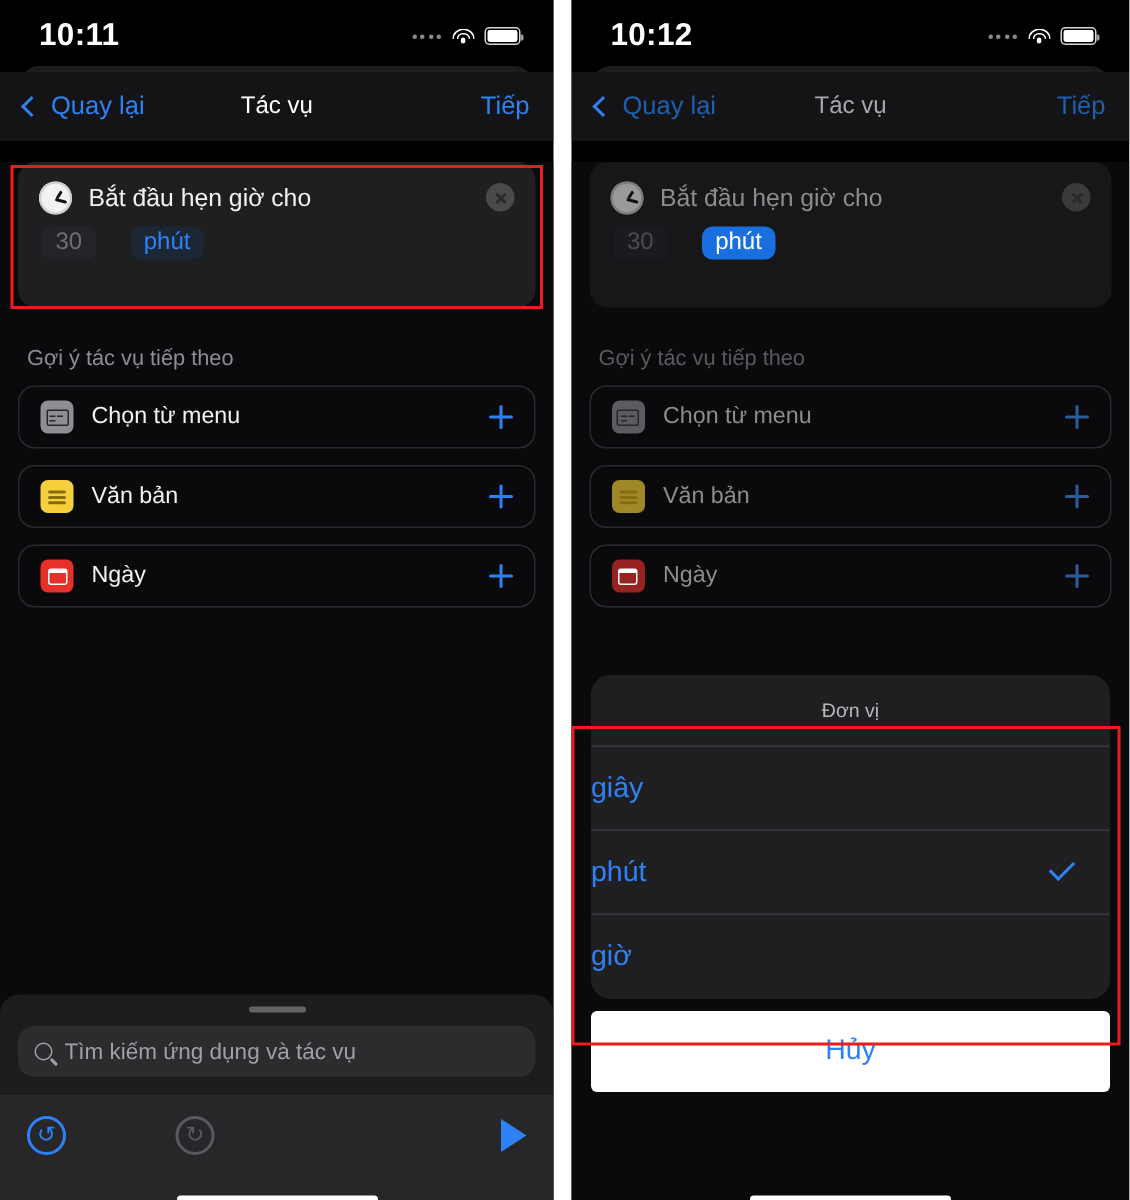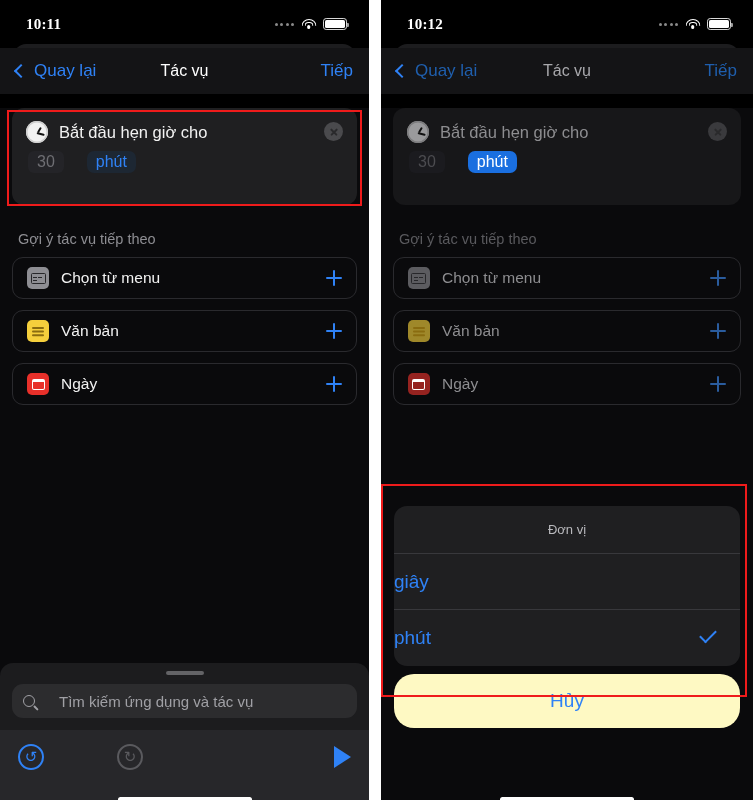--- a/index.html
+++ b/index.html
@@ -8,21 +8,21 @@
 
   .stage { position:relative; width:753px; height:800px; display:flex; background:#fff; }
 
   .panel { position:relative; width:372px; height:800px; background:#000000; overflow:hidden; }
   .panel.right { width:375px; margin-left:6px; }
   .divider { width:6px; height:800px; background:#ffffff; }
 
   
   .statusbar { position:relative; height:48px; background:#000; display:flex;
                align-items:center; justify-content:space-between; padding:0 22px 0 26px; }
-  .sb-time { color:#fff; font-size:15px; font-weight:bold; letter-spacing:.2px;font-family:Liberation Serif, serif; }
+  .sb-time { color:#fff; font-size:21px; font-weight:bold; letter-spacing:.2px; }
   .sb-right { display:flex; align-items:center; gap:7px; }
   .sig-dots { display:flex; gap:2.5px; align-items:center; }
   .sig-dots i { display:block; width:3px; height:3px; border-radius:50%; background:#8a8a8a; }
   .wifi { position:relative; width:15px; height:11px; }
   .wifi b { position:absolute; display:block; border:1.6px solid #fff; border-bottom:none;
             border-radius:50% 50% 0 0 / 100% 100% 0 0; left:50%; transform:translateX(-50%); }
   .wifi b.a { width:15px; height:7px; top:0; }
   .wifi b.b { width:9px;  height:4.5px; top:3px; }
   .wifi b.c { width:3.6px; height:3.6px; top:6.6px; border-radius:50%;
               background:#fff; border:none; }
@@ -99,21 +99,21 @@
               left:50%; top:50%; border-radius:1px; }
   .sug-plus::before { width:16px; height:2px; transform:translate(-50%,-50%); }
   .sug-plus::after  { width:2px; height:16px; transform:translate(-50%,-50%); }
 
   
   .bottom-sheet { position:absolute; left:0; right:0; bottom:0; }
   .search-wrap { background:#1c1c1e; border-radius:13px 13px 0 0; padding:8px 12px 12px 12px; }
   .grabber { width:38px; height:4.5px; border-radius:3px; background:#636366;
              margin:0 auto 9px auto; }
   .search-field { height:34px; background:#2c2c2e; border-radius:11px; display:flex;
-                  align-items:center; padding:0 11px; gap:24px; }
+                  align-items:center; padding:0 11px; gap:8px; }
   .mag { width:12px; height:12px; border:1.8px solid #a0a0a5; border-radius:50%;
          position:relative; flex:none; }
   .mag::after { content:""; position:absolute; right:-4.5px; bottom:-2.5px; width:6px;
          height:1.8px; background:#a0a0a5; transform:rotate(45deg); border-radius:1px; }
   .search-ph { color:#a0a0a5; font-size:15px; }
 
   .toolbar { height:54px; background:#27272a; display:flex; align-items:center;
              padding:0 18px; }
   .undo-btn { width:26px; height:26px; border:2px solid #2f82f6; border-radius:50%;
               position:relative; }
@@ -151,21 +151,21 @@
   .sheet-group { background:#1f1f21; border-radius:13px; overflow:hidden; }
   .sheet-title { height:48px; display:flex; align-items:center; justify-content:center;
                  color:#b9b9bd; font-size:13px; border-bottom:.5px solid #38383c; }
   .sheet-item { height:56px; display:flex; align-items:center; justify-content:flex-start;
                 color:#2f82f6; font-size:19px; border-bottom:.5px solid #38383c;
                 position:relative; }
   .sheet-item:last-child { border-bottom:none; }
   .check { position:absolute; right:24px; width:16px; height:9px;
            border-left:2.3px solid #2f82f6; border-bottom:2.3px solid #2f82f6;
            transform:rotate(-45deg); top:20px; }
-  .sheet-cancel { margin-top:8px; background:#fef9c3; border-radius:20px; height:54px;
+  .sheet-cancel { margin-top:8px; background:#ffffff; border-radius:4px; height:54px;
                   display:flex; align-items:center; justify-content:center;
                   color:#2f82f6; font-size:19px; }
 
   
   .redbox { position:absolute; border:2.5px solid #ef1b1b; pointer-events:none; z-index:50; }
   .redbox.left-action { left:7px; top:110px; width:355px; height:96px; }
   .redbox.right-sheet { left:381px; top:484px; width:366px; height:213px; }
 </style>
 </head>
 <body>
@@ -340,20 +340,23 @@
       <div class="sheet">
         <div class="sheet-group">
           <div class="sheet-title">Đơn vị</div>
           <div class="sheet-item">
             <span>giây</span>
           </div>
           <div class="sheet-item">
             <span>phút</span>
             <span class="check"></span>
           </div>
+          <div class="sheet-item">
+            <span>giờ</span>
+          </div>
         </div>
         <div class="sheet-cancel">Hủy</div>
       </div>
 
       <div class="home-bar-wrap" style="position:absolute;left:0;right:0;bottom:0;background:transparent;">
         <div class="home-bar"></div>
       </div>
 
     </div>
   </div>

